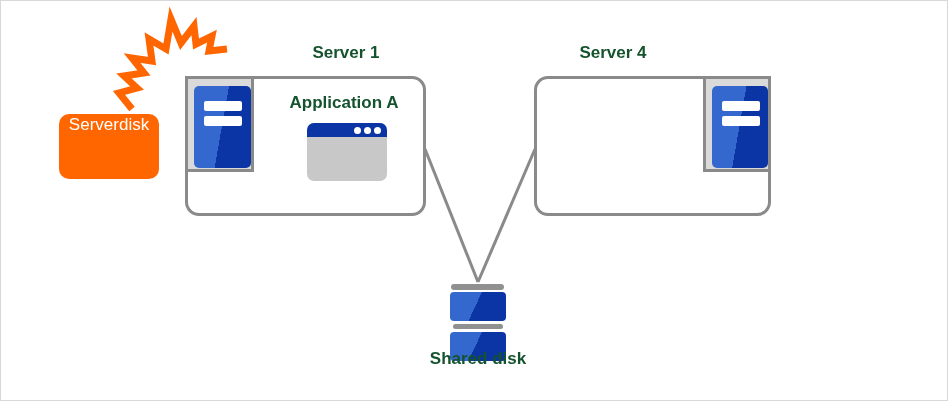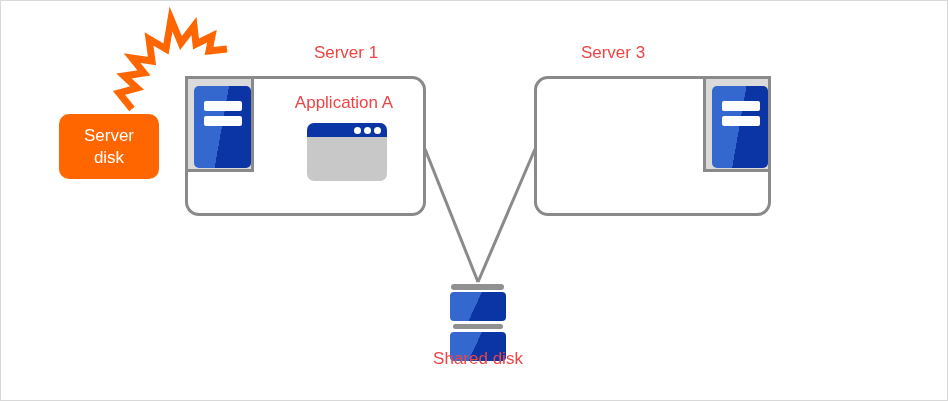--- a/index.html
+++ b/index.html
@@ -7,23 +7,24 @@
     position:relative;
     width:948px;height:401px;
     box-sizing:border-box;
     border:1px solid #d8d8d8;
     background:#fff;
     font-family:"Liberation Sans", sans-serif;
     overflow:hidden;
   }
   .lbl{
     position:absolute;
-    font-size:17px;color:#ef4444;
+    font-size:17px;color:#14532d;
     text-align:center;
     white-space:nowrap;
+    font-weight:bold;
   }
   .node-box{
     position:absolute;
     box-sizing:border-box;
     width:241px;height:140px;
     border:3px solid var(--border-gray,#8a8a8a);
     border-radius:14px;
     background:#fff;
   }
   .icon-panel{
@@ -63,21 +64,21 @@
   .app-window .d1{right:26px;}
   .app-window .d2{right:16px;}
   .app-window .d3{right:6px;}
   .callout{
     position:absolute;left:58px;top:113px;
     width:100px;height:65px;
     background:var(--accent-orange,#ff6600);
     border-radius:10px;
     color:#fff;font-size:17px;line-height:22px;
     text-align:center;
-    display:flex;flex-direction:column;justify-content:center;
+    display:flex;flex-direction:row;justify-content:center;
     z-index:4;
   }
   .disk{
     position:absolute;left:449px;top:283px;width:56px;height:77px;
   }
   .disk .cap{
     position:absolute;left:1px;top:0;width:53px;height:6px;
     border-radius:3px;background:var(--disk-bar-gray,#909090);
   }
   .disk .platter{
@@ -124,21 +125,21 @@
     </div>
   </div>
   <div class="lbl" style="left:263px;top:92px;width:160px;">Application A</div>
   <div class="app-window">
     <div class="titlebar"></div>
     <div class="dot d1"></div>
     <div class="dot d2"></div>
     <div class="dot d3"></div>
   </div>
 
-  <div class="lbl" style="left:527px;top:42px;width:170px;">Server 3</div>
+  <div class="lbl" style="left:527px;top:42px;width:170px;">Server 4</div>
   <div class="node-box" style="left:533px;top:75px;width:237px;"></div>
   <div class="icon-panel" style="left:702px;top:75px;width:68px;">
     <div class="tower" style="left:6px;width:56px;">
       <div class="slot s1"></div>
       <div class="slot s2"></div>
     </div>
   </div>
 
   <div class="disk">
     <div class="cap"></div>

